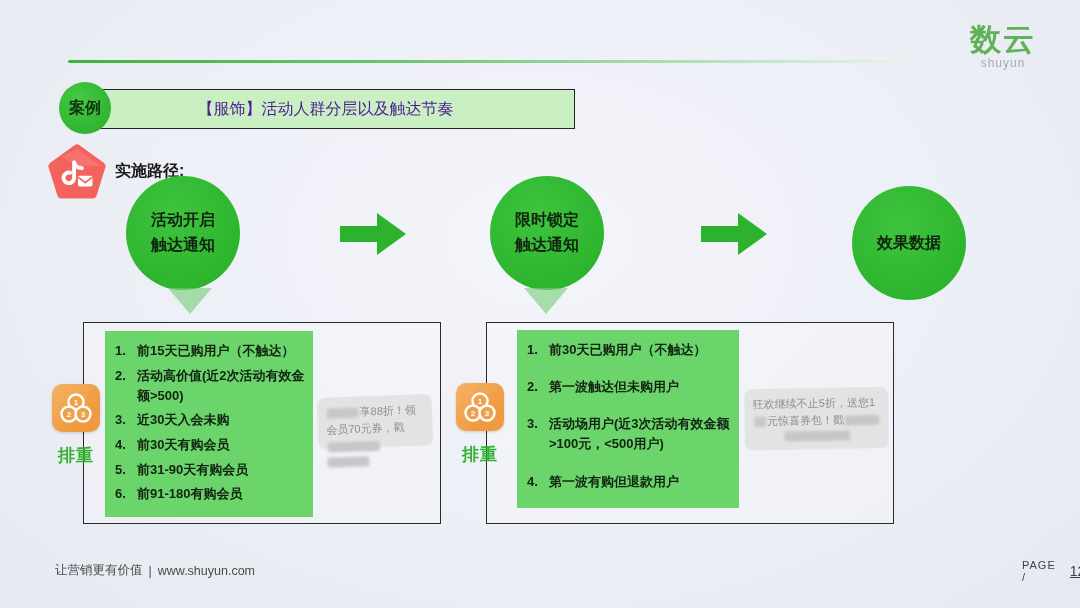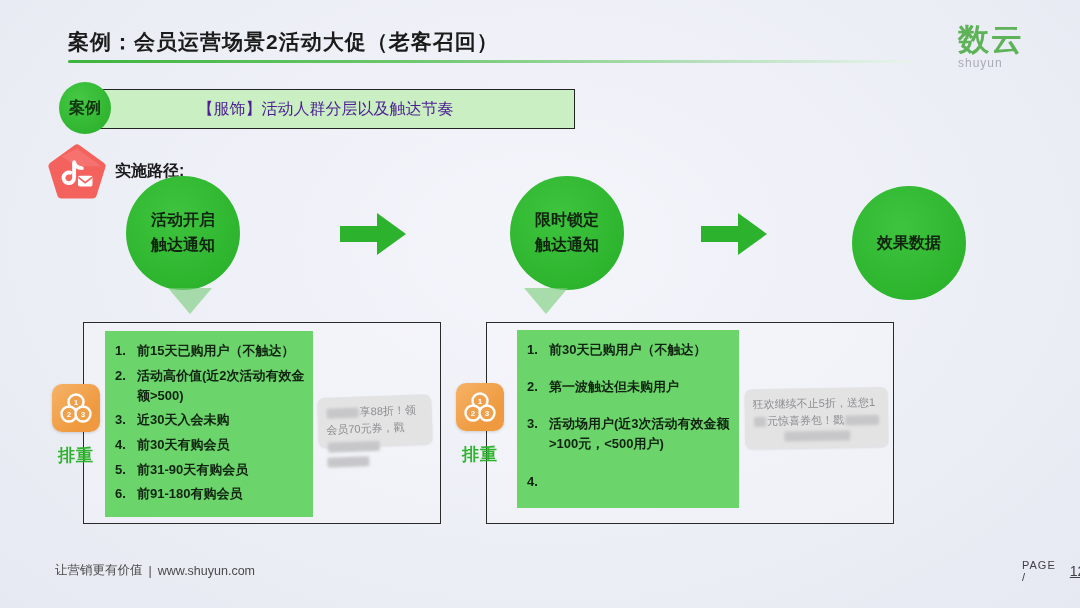--- a/index.html
+++ b/index.html
@@ -16,21 +16,21 @@
   
   .title{
     position:absolute;left:68px;top:28px;
     font-size:21px;font-weight:700;color:#1b1b1b;letter-spacing:1px;
   }
   .title-underline{
     position:absolute;left:68px;top:60px;width:842px;height:3px;
     background:linear-gradient(to right,#3cb43c 0%,#6cc76c 40%,#bfe3c5 80%,#e9f3ec 100%);
     border-radius:2px;
   }
-  .logo{position:absolute;left:958px;top:24px;width:90px;text-align:left;line-height:1;}
+  .logo{position:absolute;left:958px;top:24px;width:90px;text-align:center;line-height:1;}
   .logo-main{font-size:31px;font-weight:700;color:#5eb257;letter-spacing:2px;}
   .logo-sub{font-size:12px;color:#a9abb4;margin-top:2px;letter-spacing:1px;}
   
   .banner-box{
     position:absolute;left:76px;top:89px;width:497px;height:38px;
     background:#c9efc2;border:1px solid #232323;
     display:flex;align-items:center;justify-content:center;
     font-size:16px;font-weight:400;color:#4c1d95;
   }
   .badge{
@@ -43,21 +43,21 @@
   .pentagon-wrap{position:absolute;left:48px;top:143px;width:58px;height:58px;}
   .path-label{position:absolute;left:115px;top:161px;font-size:16px;font-weight:700;color:#1b1b1b;}
   
   .flow-circle{
     position:absolute;width:114px;height:114px;border-radius:50%;
     background:radial-gradient(circle at 42% 35%,#3ec43e,#27ae27);
     display:flex;flex-direction:column;align-items:center;justify-content:center;
     font-size:16px;font-weight:700;color:#11240f;line-height:1.55;text-align:center;
   }
   .circle-1{left:126px;top:176px;align-items:center;}
-  .circle-2{left:510px;top:176px;}
+  .circle-2{left:490px;top:176px;}
   .circle-3{left:852px;top:186px;}
   .flow-arrow{position:absolute;width:66px;height:44px;}
   .arrow-1{left:340px;top:212px;}
   .arrow-2{left:701px;top:212px;}
   .down-tri{
     position:absolute;width:0;height:0;
     border-left:22px solid transparent;border-right:22px solid transparent;
     border-top:26px solid rgba(122,205,122,.62);
   }
   .tri-1{left:168px;top:288px;}
@@ -105,21 +105,20 @@
   .footer-left{position:absolute;left:55px;top:562px;font-size:12.5px;color:#4a4a4a;display:flex;gap:6px;align-items:center;}
   .footer-right{position:absolute;left:984px;top:559px;display:flex;align-items:center;gap:14px;color:#3e3e44;padding-left:38px;}
   .footer-right .plabel{font-size:11px;letter-spacing:1px;}
   .footer-right .pnum{font-size:14px;font-weight:500;text-decoration:underline;}
 </style>
 </head>
 <body>
 
 <div class="slide">
 
-  <div class="title">案例：会员运营场景2活动大促（老客召回）</div>
   <div class="title-underline"></div>
   <div class="logo">
     <div class="logo-main">数云</div>
     <div class="logo-sub">shuyun</div>
   </div>
 
   <div class="banner-box">【服饰】活动人群分层以及触达节奏</div>
   <div class="badge">案例</div>
 
   <div class="pentagon-wrap">
@@ -197,20 +196,21 @@
       <div class="li">
           <span class="num">2.</span>
           <span class="txt">第一波触达但未购用户</span>
         </div>
       <div class="li">
           <span class="num">3.</span>
           <span class="txt">活动场用户(近3次活动有效金额&gt;100元，&lt;500用户)</span>
         </div>
       <div class="li">
           <span class="num">4.</span>
+          <span class="txt">第一波有购但退款用户</span>
         </div>
     </div>
   </div>
 
   <div class="dedupe dedupe-1">
     <div class="dedupe-icon">
       <svg width="40" height="40" viewBox="0 0 40 40">
         <circle cx="20" cy="14" r="7.5" fill="#f0a04a" stroke="#ffffff" stroke-width="2.4"></circle>
         <circle cx="13" cy="26" r="7.5" fill="#f0a04a" stroke="#ffffff" stroke-width="2.4"></circle>
         <circle cx="27" cy="26" r="7.5" fill="#f0a04a" stroke="#ffffff" stroke-width="2.4"></circle>

